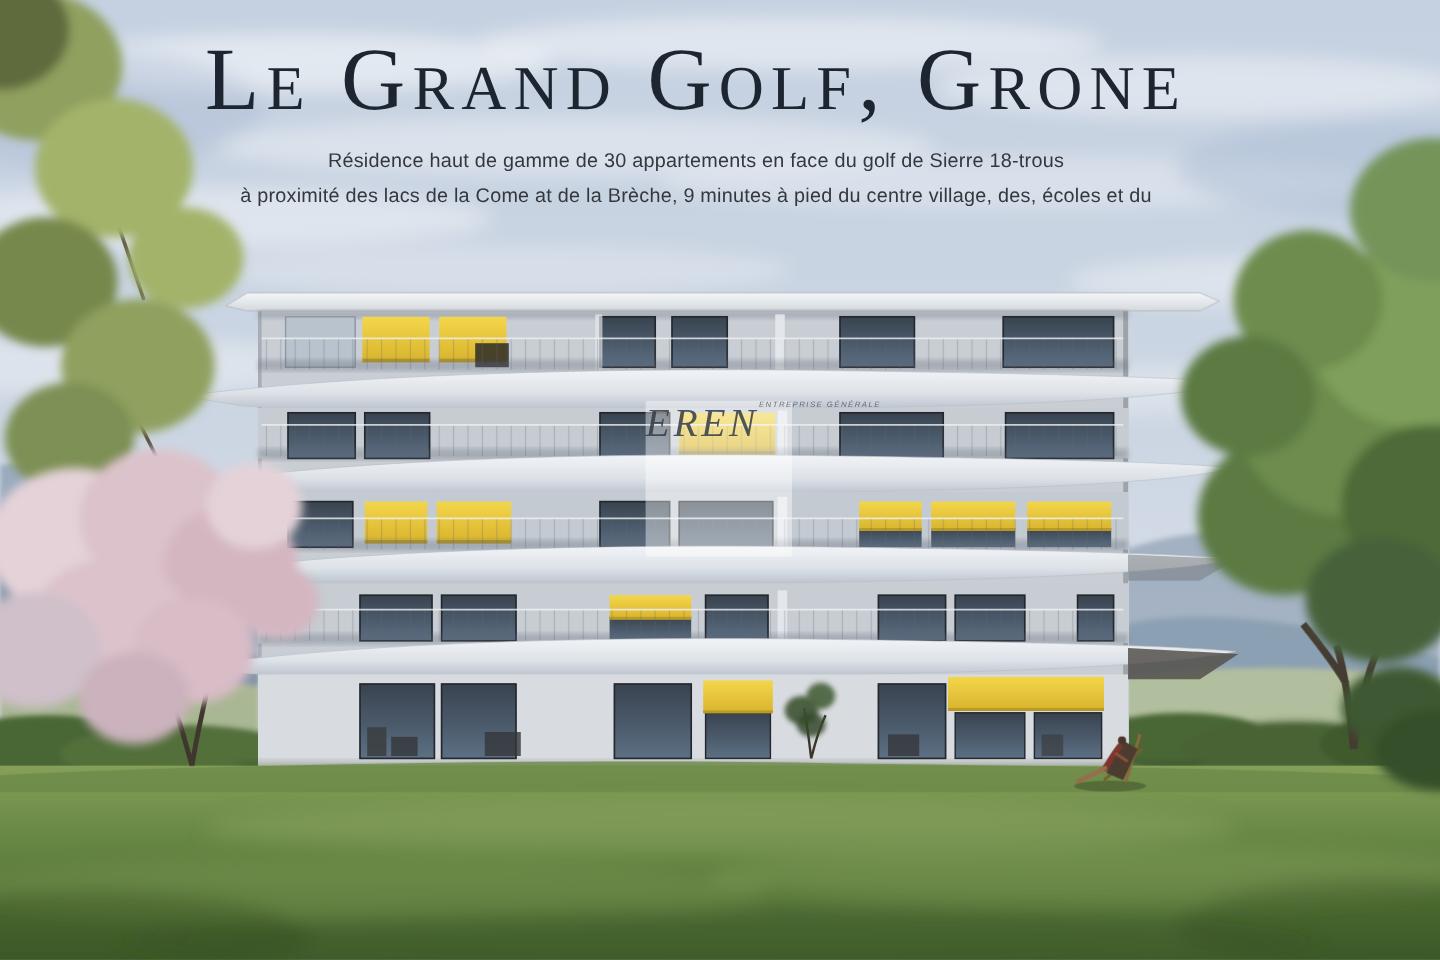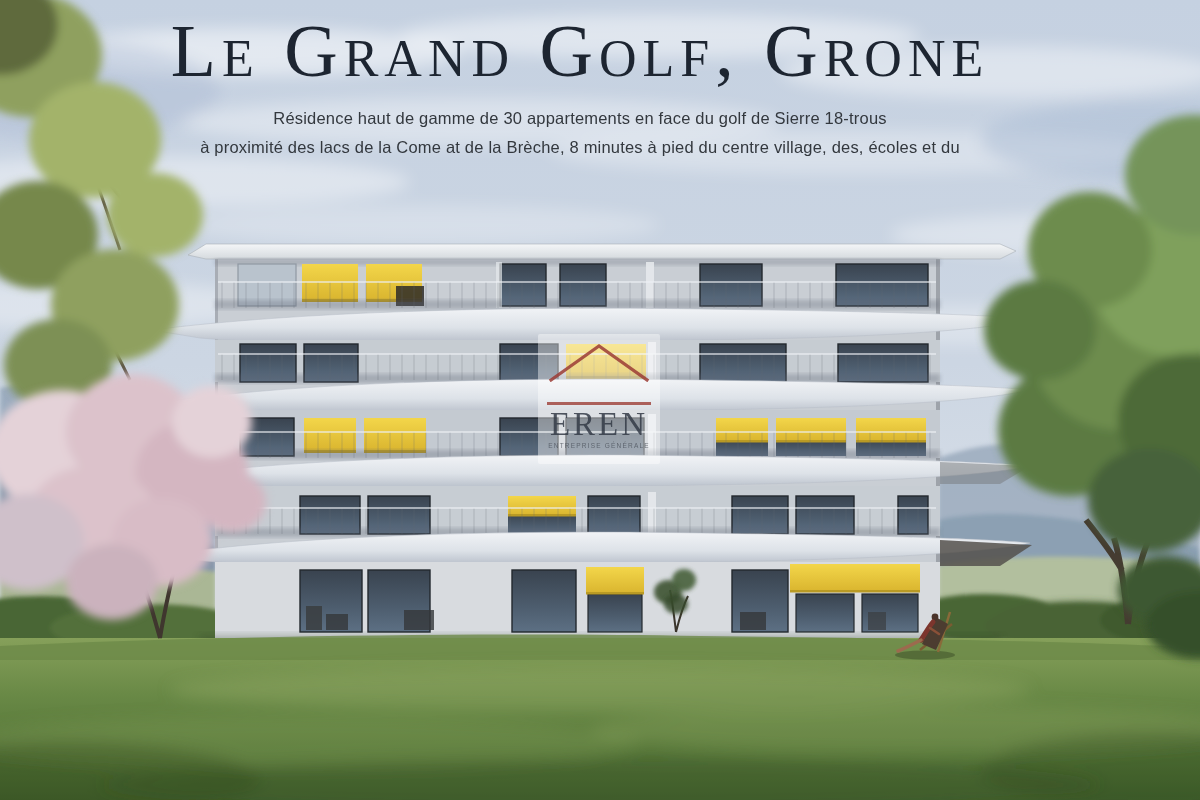--- a/index.html
+++ b/index.html
@@ -1,22 +1,22 @@
 <!DOCTYPE html>
 <html><head>
 <meta charset="utf-8">
 <style>
   html,body{margin:0;padding:0;background:#222;}
   .stage{position:relative;width:1200px;height:800px;overflow:hidden;background:#ccd6e3;font-family:"Liberation Sans",sans-serif;}
   .scene{position:absolute;inset:0;}
-  .header{position:absolute;left:0;top:0;width:1160px;text-align:center;z-index:5;}
+  .header{position:absolute;left:0;top:16px;width:1160px;text-align:center;z-index:5;}
   .title{margin-top:14px;font-family:"Liberation Serif","DejaVu Serif",serif;font-variant-caps:small-caps;font-size:74px;line-height:1;letter-spacing:6px;color:#1d2531;font-weight:400;}
   .desc{margin-top:16px;font-size:16.5px;line-height:29px;color:#33383e;letter-spacing:.2px;}
   .desc span{display:block;}
-  .watermark{position:absolute;left:538px;top:334px;width:122px;height:130px;z-index:4;background:rgba(255,255,255,.42);border-radius:2px;display:flex;flex-direction:column;align-items:center;}
+  .watermark{position:absolute;left:538px;top:334px;width:122px;height:130px;z-index:4;background:rgba(255,255,255,.42);border-radius:2px;display:flex;flex-direction:row;font-style:italic;}
   .wm-roof{margin-top:4px;opacity:.85;}
   .wm-line{width:104px;height:2.5px;background:#9c3d36;opacity:.8;margin-top:20px;}
   .wm-brand{font-family:"Liberation Serif","DejaVu Serif",serif;font-size:33px;line-height:36px;letter-spacing:3px;color:#343b47;opacity:.85;margin-top:1px;}
   .wm-tagline{font-size:6.5px;letter-spacing:1.2px;color:#4e545e;opacity:.8;filter:blur(.4px);white-space:nowrap;}
 </style>
 </head>
 <body>
 
 <div class="stage">
 
@@ -286,21 +286,21 @@
         <ellipse cx="212" cy="422" rx="40" ry="36" fill="#e4d2d8"></ellipse>
         <ellipse cx="232" cy="502" rx="34" ry="30" fill="#d4b6c1"></ellipse>
       </g>
     </g>
   </svg>
 
   <div class="header">
     <div class="title">Le Grand Golf, Grone</div>
     <div class="desc">
       <span>Résidence haut de gamme de 30 appartements en face du golf de Sierre 18-trous</span>
-      <span>à proximité des lacs de la Come at de la Brèche, 8 minutes à pied du centre village, des, écoles et du</span>
+      <span>à proximité des lacs de la Come at de la Brèche, 9 minutes à pied du centre village, des, écoles et du</span>
     </div>
   </div>
 
   <div class="watermark">
     <svg class="wm-roof" width="110" height="44" viewBox="0 0 110 44">
       <path d="M7,42 L55,8 L103,42" fill="none" stroke="#9c3d36" stroke-width="3.2" stroke-linecap="square"></path>
     </svg>
     <div class="wm-line"></div>
     <div class="wm-brand">EREN</div>
     <div class="wm-tagline">ENTREPRISE GÉNÉRALE</div>

